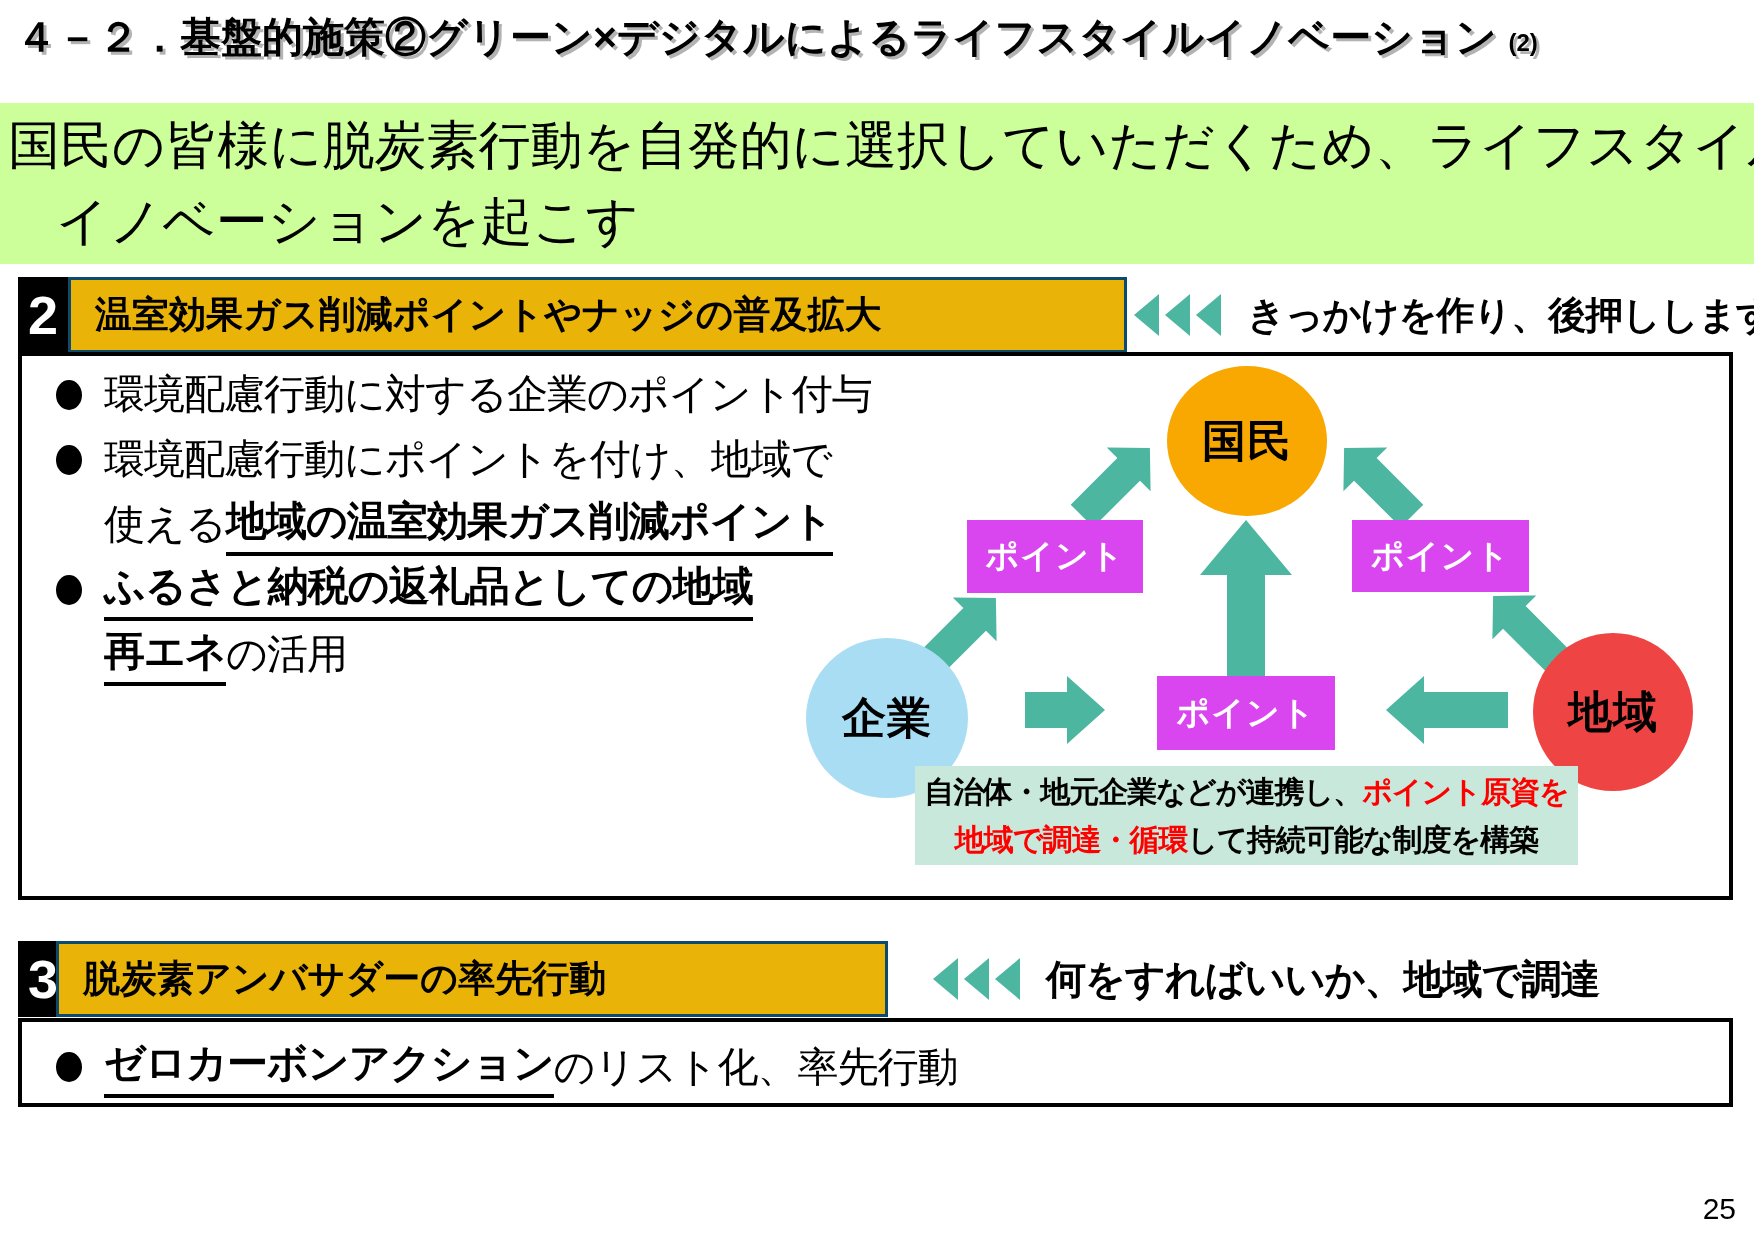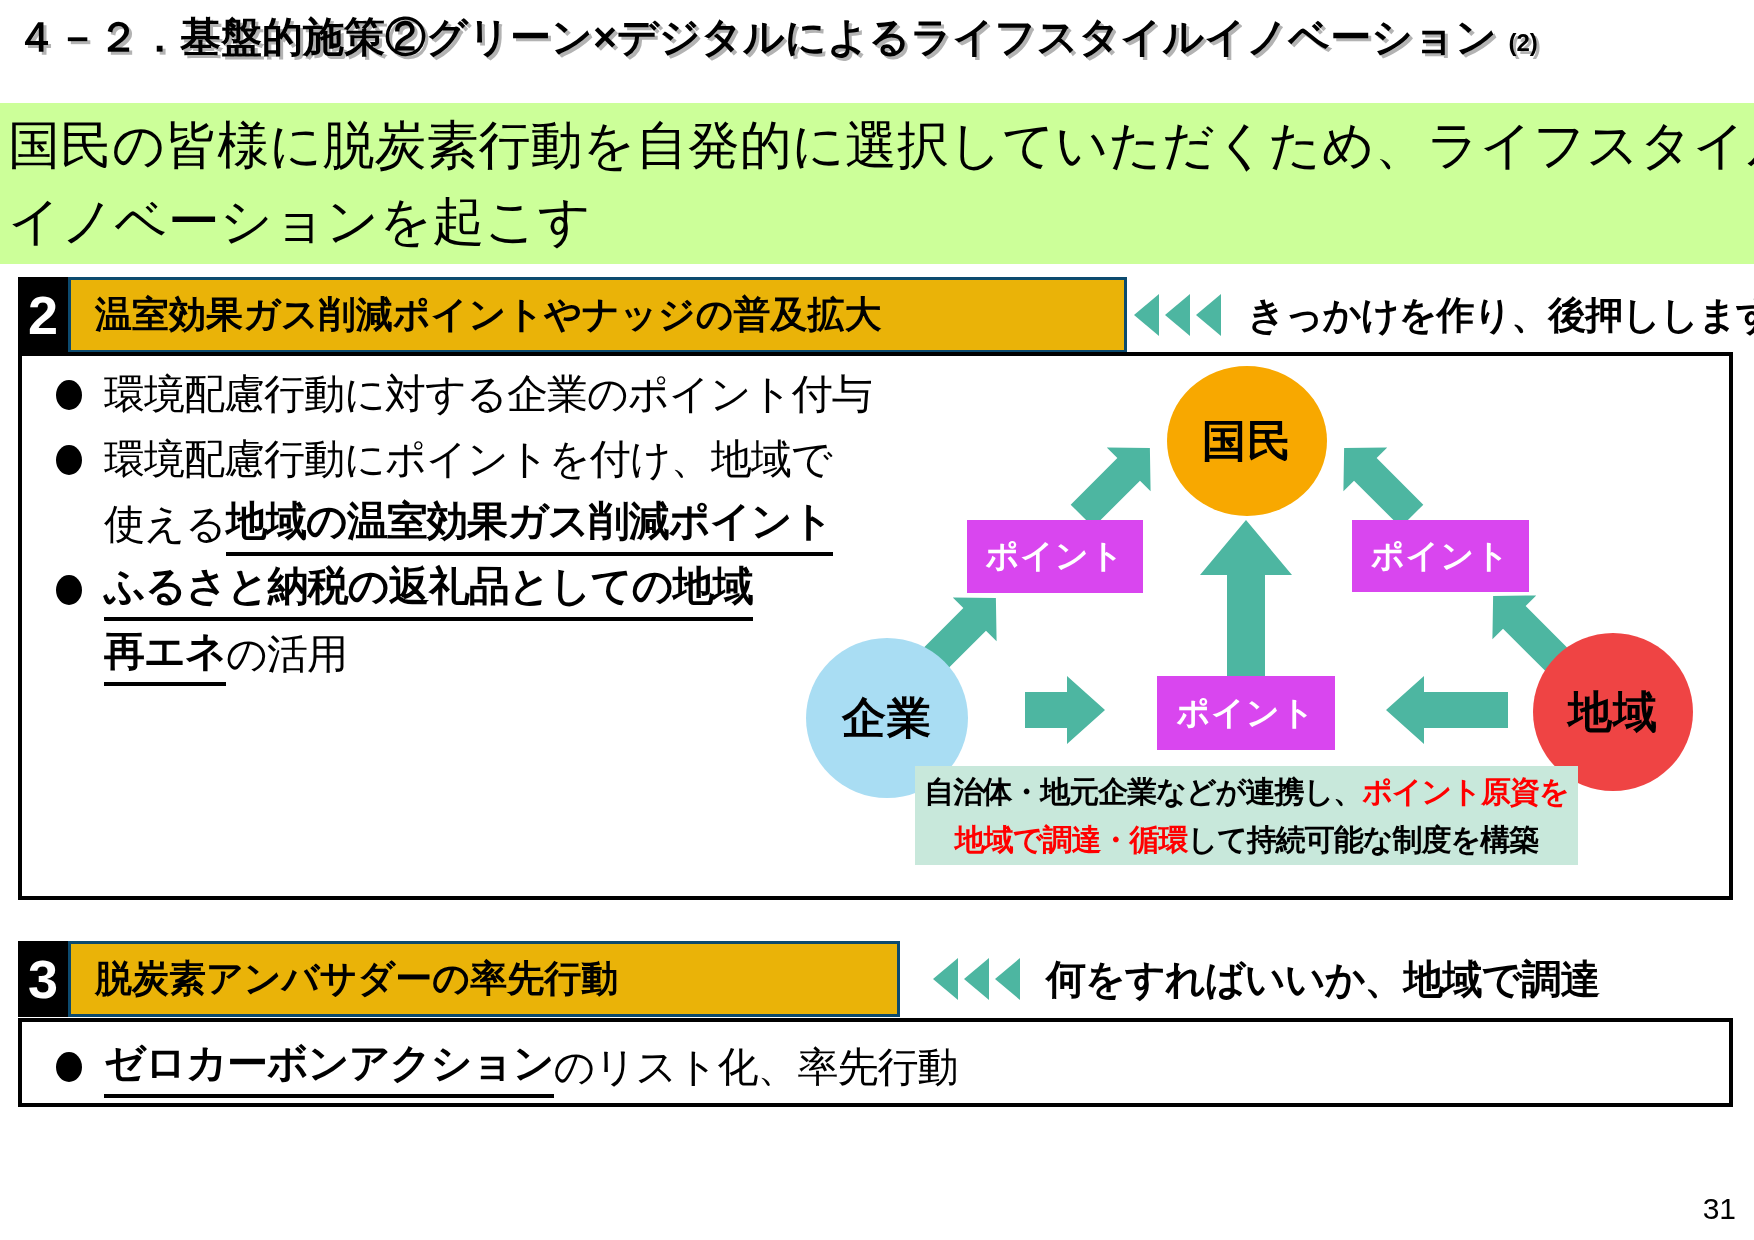--- a/index.html
+++ b/index.html
@@ -18,21 +18,21 @@
   .page-title .suffix{font-size:24px;font-weight:bold;}
 
   
   .lead-banner{
     left:0;top:103px;width:1754px;height:161px;background:#CCFF99;
   }
   .lead-banner .line{
     position:absolute;left:8px;font-size:52px;line-height:76px;white-space:nowrap;font-weight:500;
   }
   .lead-banner .l1{top:4px;}
-  .lead-banner .l2{top:80px;}
+  .lead-banner .l2{top:80px;margin-left:48px;}
 
   
   .num-box{
     width:50px;height:76px;background:#000;color:#fff;
     display:flex;align-items:center;justify-content:center;
     font-size:54px;font-weight:bold;box-sizing:border-box;
   }
   .heading-box{
     height:76px;background:#eab308;border:3px solid #0c4a6e;box-sizing:border-box;
     display:flex;align-items:center;
@@ -149,32 +149,32 @@
   <div class="abs pbox p-left">ポイント</div>
   <div class="abs pbox p-right">ポイント</div>
   <div class="abs pbox p-center">ポイント</div>
 
   <div class="abs note-box">
     <div><span>自治体・地元企業などが連携し、</span><span class="red">ポイント原資を</span></div>
     <div><span class="red">地域で調達・循環</span><span>して持続可能な制度を構築</span></div>
   </div>
 
   <div class="abs num-box" style="left:18px;top:941px;">3</div>
-  <div class="abs heading-box" style="left:68px;top:941px;width:832px;">脱炭素アンバサダーの率先行動</div>
+  <div class="abs heading-box" style="left:56px;top:941px;width:832px;">脱炭素アンバサダーの率先行動</div>
   <div class="abs callout" style="left:933px;top:941px;">
     <div class="tris">
       <span class="tri"></span>
       <span class="tri"></span>
       <span class="tri"></span>
     </div>
     <span class="callout-text" style="font-size:40px;">何をすればいいか、地域で調達</span>
   </div>
 
   <div class="abs content-box" style="left:18px;top:1018px;width:1715px;height:89px;"></div>
   <div class="abs s3-row">
     <span class="dot"></span>
     <span class="em">ゼロカーボンアクション</span>
       <span>のリスト化、率先行動</span>
   </div>
 
-  <div class="abs page-number">31</div>
+  <div class="abs page-number">25</div>
 
 </div>
 
 </body></html>

